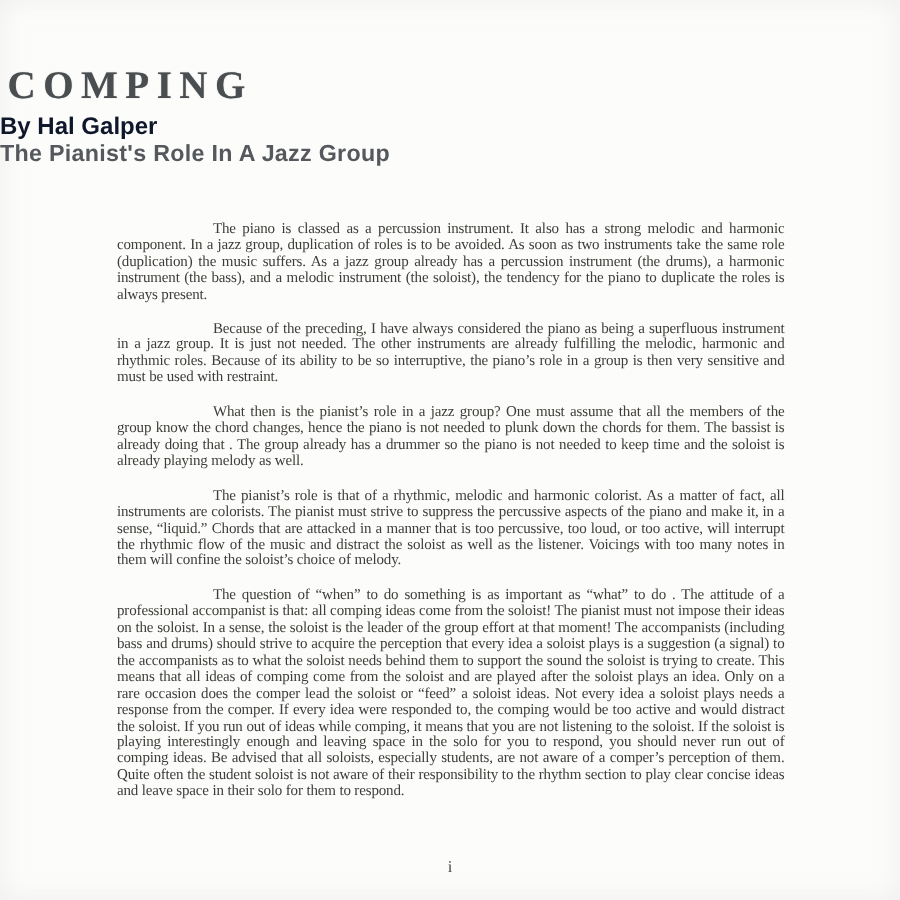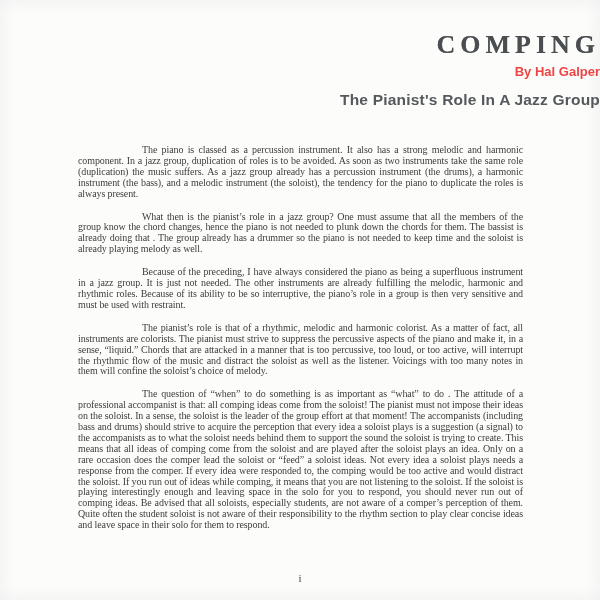--- a/index.html
+++ b/index.html
@@ -8,41 +8,41 @@
     background:#ffffff;
     font-family:"Liberation Serif", serif;
   }
   .page {
     position:relative;
     width:600px; height:600px;
     background:#fcfcfb;
     box-shadow: inset 0 0 18px rgba(185,192,192,0.22);
     overflow:hidden;
   }
-  .header { text-align:right; padding-top:32px; }
+  .header { text-align:left; padding-top:44px; }
   .title {
     margin:0;
     font-family:"Liberation Serif", serif;
     font-weight:bold;
     font-size:26px;
     line-height:26px;
     letter-spacing:5px;
     text-indent:5px;
     color:#4a4e50;
     text-shadow:0 0 0.6px rgba(74,78,80,0.65);
   }
   .byline {
     margin-top:6px;
     font-family:"Liberation Sans", sans-serif;
     font-weight:bold;
-    font-size:13px;
-    color:#ef4444;
+    font-size:16px;
+    color:#0f172a;
   }
   .subtitle {
-    margin-top:12px;
+    margin-top:0;
     font-family:"Liberation Sans", sans-serif;
     font-weight:bold;
     font-size:15.5px;
     letter-spacing:0.2px;
     color:#55585c;
   }
   .body-text {
     margin:36px 77px 0 78px;
     text-align:justify;
     font-size:10px;
@@ -68,20 +68,20 @@
 
 <main class="page">
   <header class="header">
     <h1 class="title">COMPING</h1>
     <div class="byline">By Hal Galper</div>
     <div class="subtitle">The Pianist's Role In A Jazz Group</div>
   </header>
 
   <section class="body-text">
     <p><span>The piano is classed as a percussion instrument. It also has a strong melodic and harmonic component. In a jazz group, duplication of roles is to be avoided. As soon as two instruments take the same role (duplication) the music suffers. As a jazz group already has a percussion instrument (the drums), a harmonic instrument (the bass), and a melodic instrument (the soloist), the tendency for the piano to duplicate the roles is always present.</span></p>
+    <p><span>Because of the preceding, I have always considered the piano as being a superfluous instrument in a jazz group. It is just not needed. The other instruments are already fulfilling the melodic, harmonic and rhythmic roles. Because of its ability to be so interruptive, the piano’s role in a group is then very sensitive and must be used with restraint.</span></p>
     <p><span>What then is the pianist’s role in a jazz group? One must assume that all the members of the group know the chord changes, hence the piano is not needed to plunk down the chords for them. The bassist is already doing that . The group already has a drummer so the piano is not needed to keep time and the soloist is already playing melody as well.</span></p>
-    <p><span>Because of the preceding, I have always considered the piano as being a superfluous instrument in a jazz group. It is just not needed. The other instruments are already fulfilling the melodic, harmonic and rhythmic roles. Because of its ability to be so interruptive, the piano’s role in a group is then very sensitive and must be used with restraint.</span></p>
     <p><span class="b">The pianist’s role is that of a rhythmic, melodic and harmonic colorist.</span><span> As a matter of fact, all instruments are colorists. The pianist must strive to suppress the percussive aspects of the piano and make it, in a sense, “liquid.” Chords that are attacked in a manner that is too percussive, too loud, or too active, will interrupt the rhythmic flow of the music and distract the soloist as well as the listener. Voicings with too many notes in them will confine the soloist’s choice of melody.</span></p>
     <p><span>The question of “when” to do something is as important as “what” to do . The attitude of a professional accompanist is that: </span><span class="b">all comping ideas come from the soloist!</span><span> The pianist must not impose their ideas on the soloist. In a sense, the soloist </span><span class="b">is the leader of the group effort at that moment! The accompanists (including bass and drums) should strive to acquire the perception that every idea a soloist plays is a suggestion (a signal) to the accompanists as to what the soloist needs behind them to support the sound the soloist is trying to create.</span><span> This means that </span><span class="b">all</span><span> ideas of comping come from the soloist and are played </span><span class="b">after</span><span> the soloist plays an idea. Only on a rare occasion does the comper lead the soloist or “feed” a soloist ideas. Not every idea a soloist plays needs a response from the comper. If every idea were responded to, the comping would be too active and would distract the soloist. If you run out of ideas while comping, it means that you are not listening to the soloist. If the soloist is playing interestingly enough and leaving space in the solo for you to respond, you should never run out of comping ideas. Be advised that all soloists, especially students, are not aware of a comper’s perception of them. Quite often the student soloist is not aware of their responsibility to the rhythm section to play clear concise ideas and leave space in their solo for them to respond.</span></p>
   </section>
 
   <footer class="page-number">i</footer>
 </main>
 
 </body></html>

